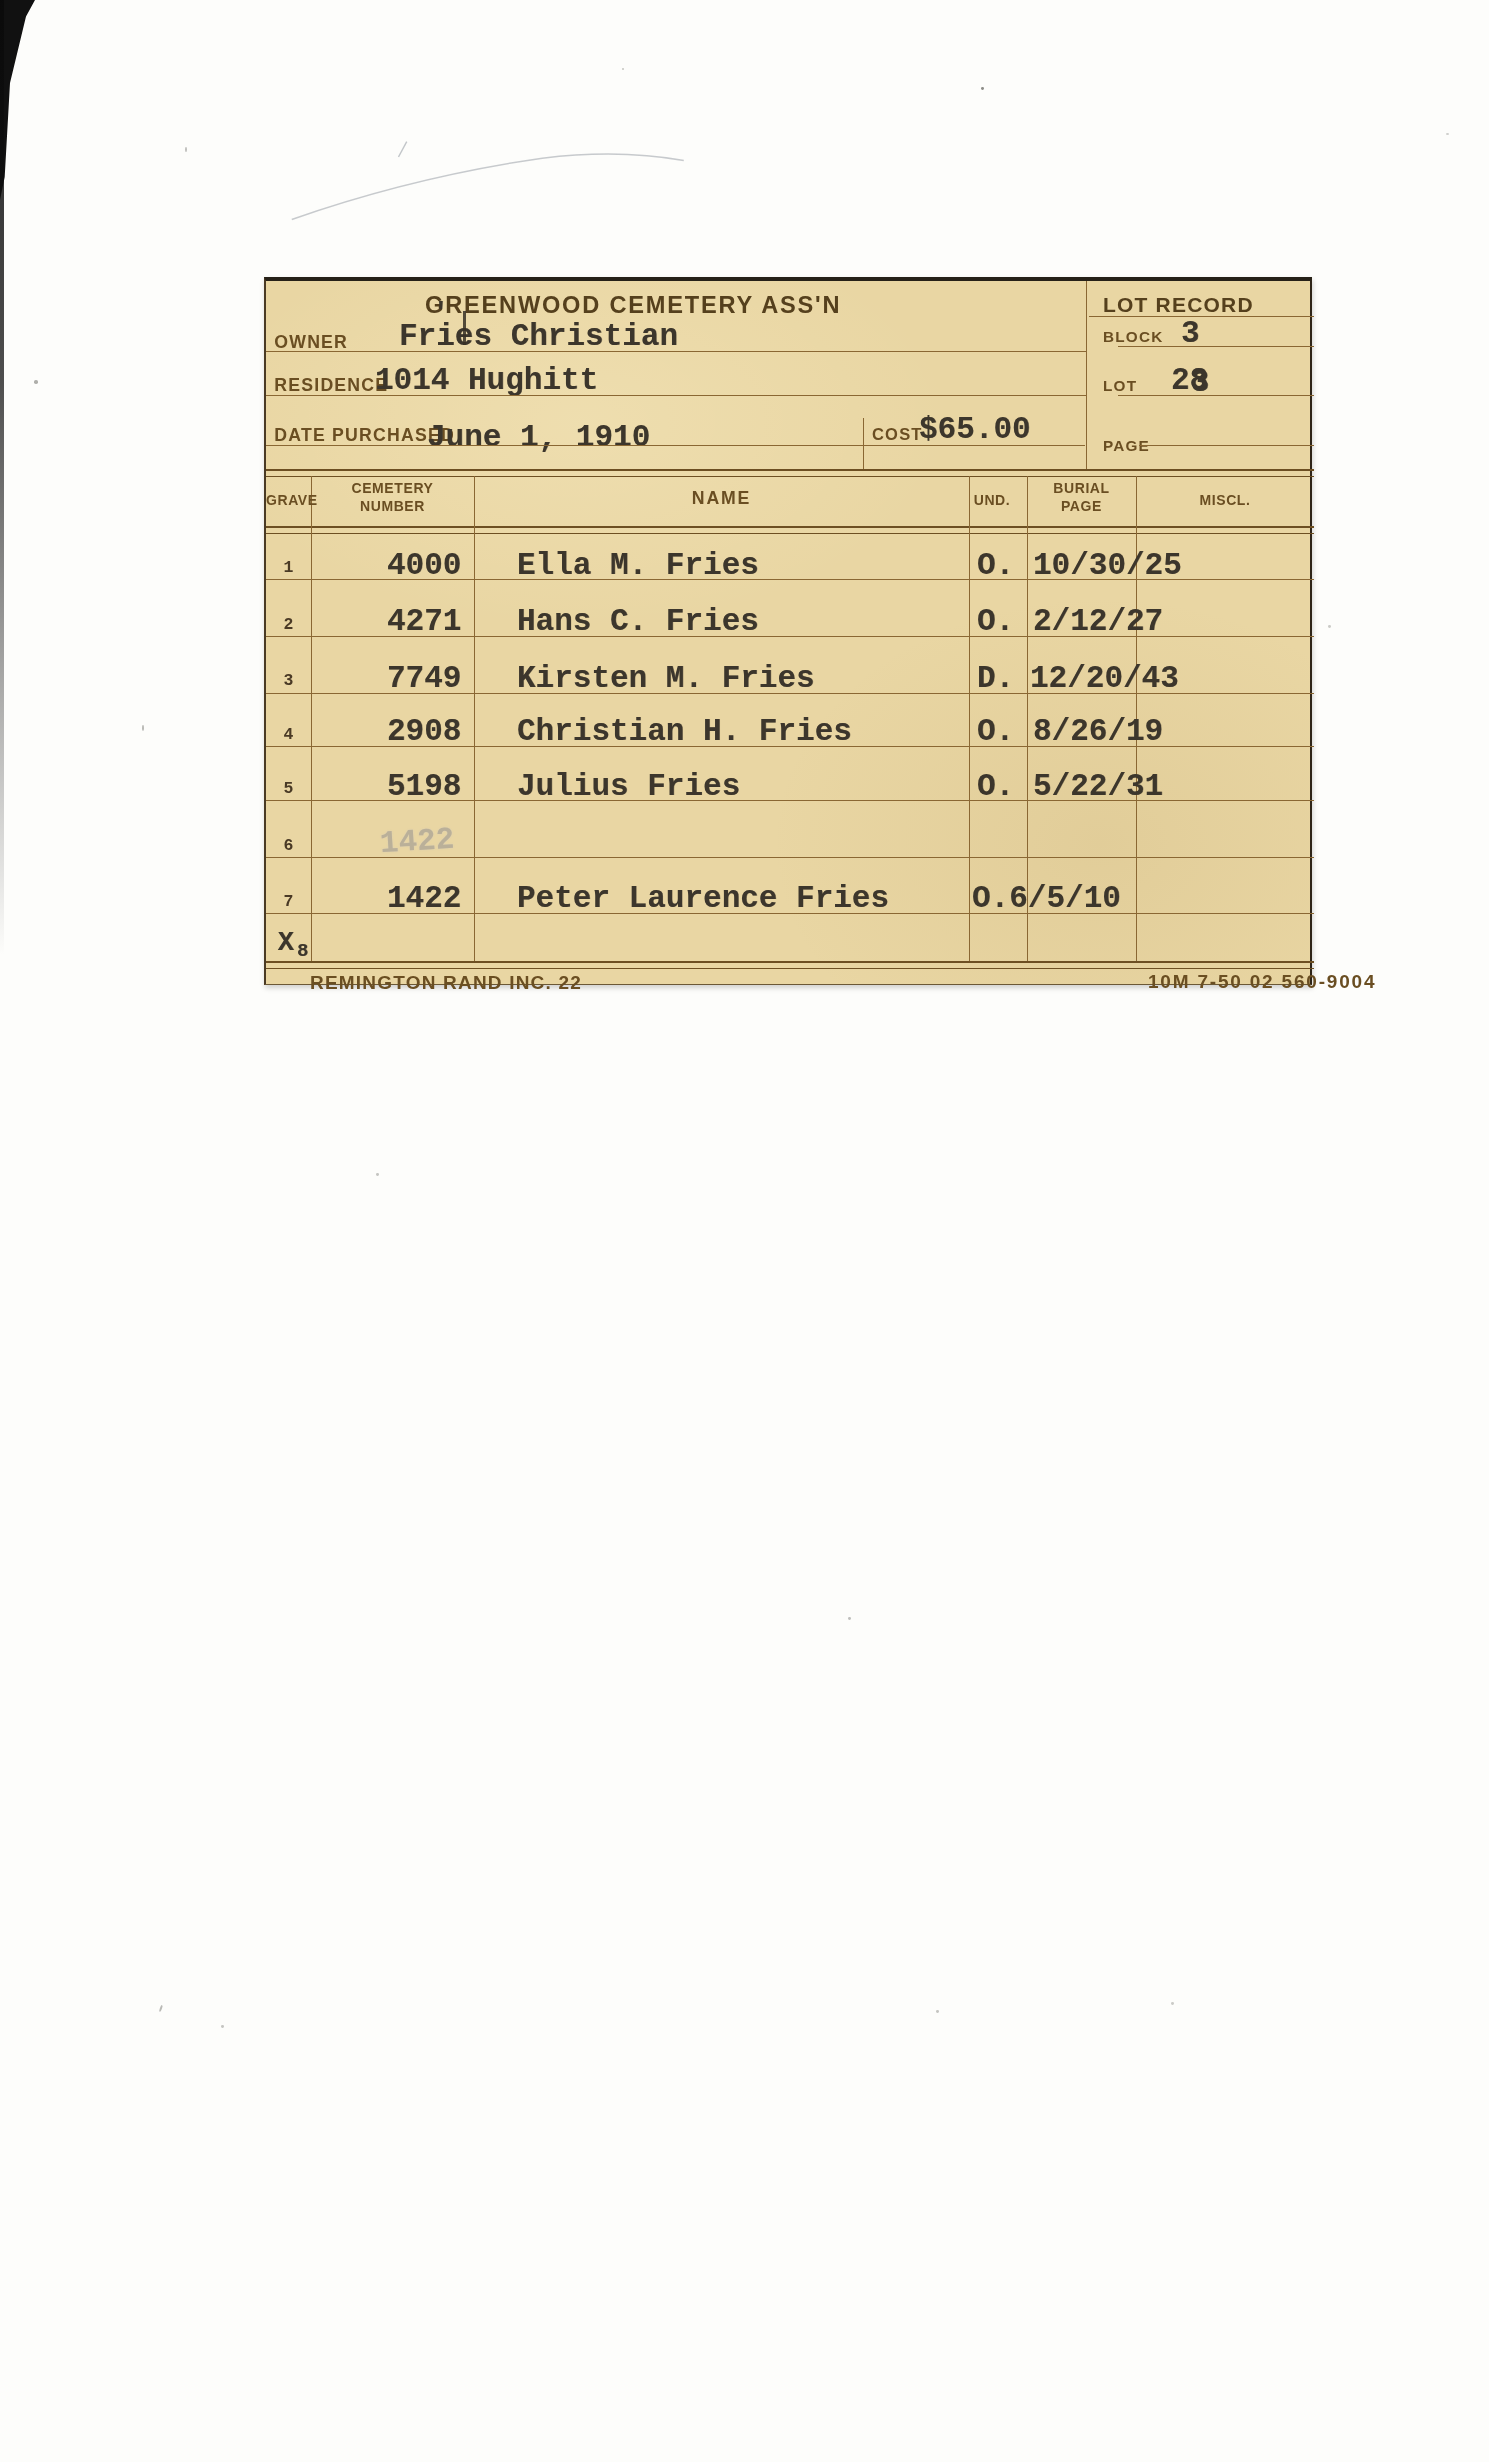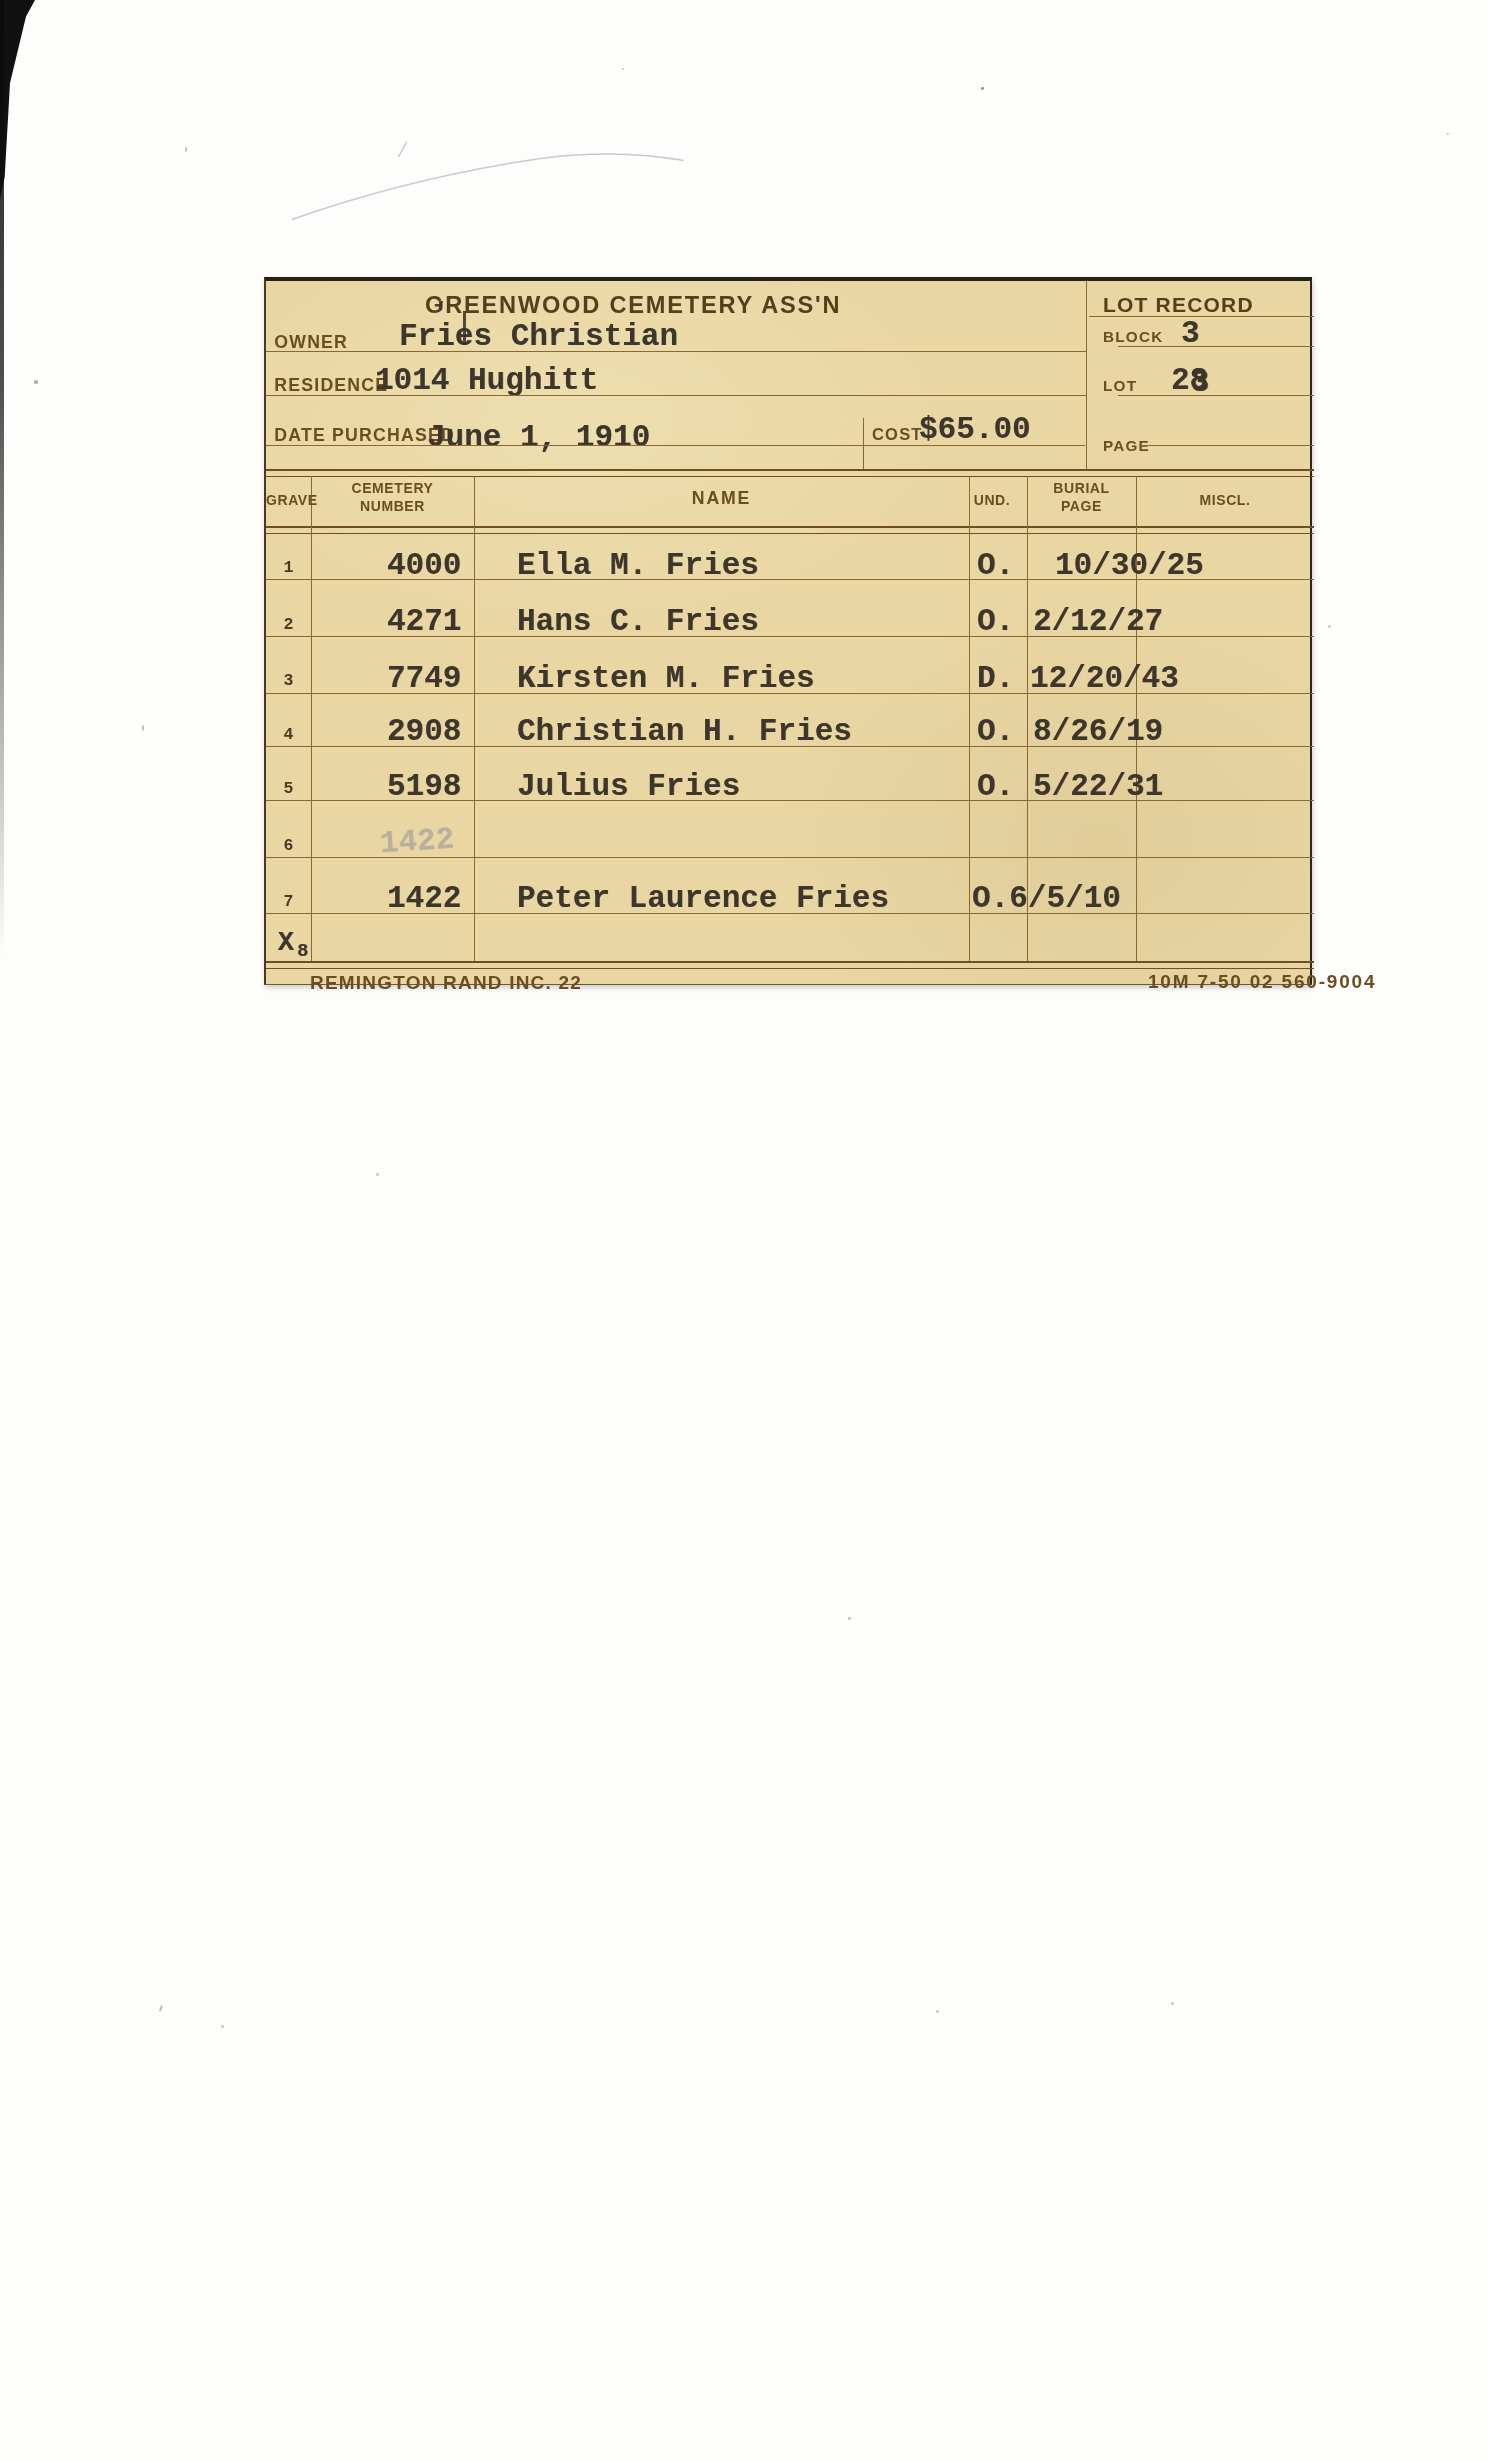--- a/index.html
+++ b/index.html
@@ -127,21 +127,21 @@
     <div class="hline" style="left:0;top:465px;width:1048px;"></div>
     <div class="hline" style="left:0;top:519px;width:1048px;"></div>
     <div class="hline" style="left:0;top:576px;width:1048px;"></div>
     <div class="hline" style="left:0;top:632px;width:1048px;"></div>
 
     <div>
       <div class="abs" style="left:0;top:277px;width:45px;text-align:center;font-size:16.5px;font-weight:700;color:#4a3a25;font-family:'Liberation Mono',monospace;">1</div>
       <div class="typed" style="left:121px;top:267px;">4000</div>
       <div class="typed" style="left:251px;top:267px;">Ella M. Fries</div>
       <div class="typed" style="left:711px;top:267px;">O.</div>
-      <div class="typed" style="left:767px;top:267px;margin-left:22px;">10/30/25</div>
+      <div class="typed" style="left:767px;top:267px;">10/30/25</div>
     </div>
 
     <div>
       <div class="abs" style="left:0;top:334px;width:45px;text-align:center;font-size:16.5px;font-weight:700;color:#4a3a25;font-family:'Liberation Mono',monospace;">2</div>
       <div class="typed" style="left:121px;top:323px;">4271</div>
       <div class="typed" style="left:251px;top:323px;">Hans C. Fries</div>
       <div class="typed" style="left:711px;top:323px;">O.</div>
       <div class="typed" style="left:767px;top:323px;">2/12/27</div>
     </div>
 

